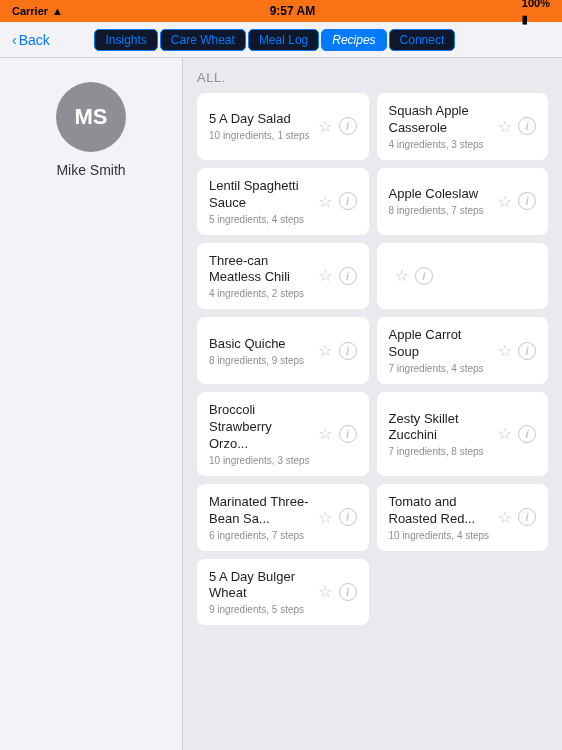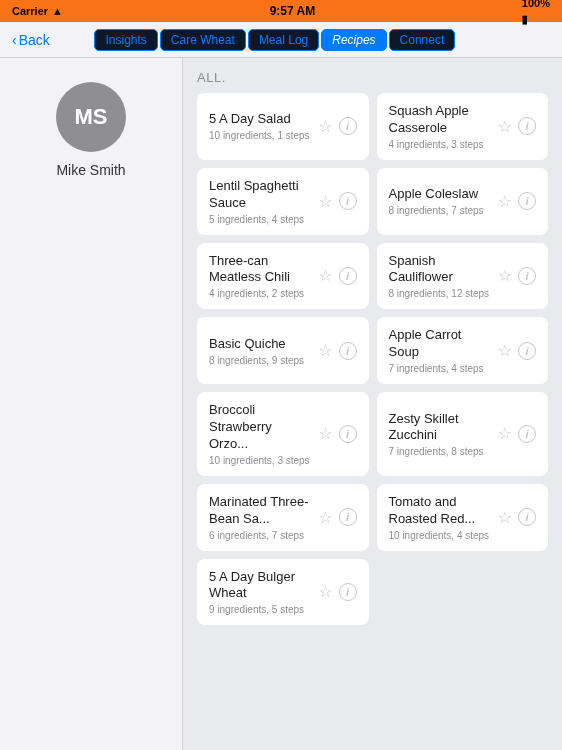--- a/index.html
+++ b/index.html
@@ -268,24 +268,20 @@
           <div class="recipe-name">Three-can Meatless Chili</div>
           <div class="recipe-meta">4 ingredients, 2 steps</div>
         </div>
         <div class="recipe-actions">
           <span class="star-icon">☆</span>
           <div class="info-icon">i</div>
         </div>
       </div>
 
       <div class="recipe-card">
-        <div class="recipe-info">
-          <div class="recipe-name">Spanish Cauliflower</div>
-          <div class="recipe-meta">8 ingredients, 12 steps</div>
-        </div>
         <div class="recipe-actions">
           <span class="star-icon">☆</span>
           <div class="info-icon">i</div>
         </div>
       </div>
 
       <div class="recipe-card">
         <div class="recipe-info">
           <div class="recipe-name">Basic Quiche</div>
           <div class="recipe-meta">8 ingredients, 9 steps</div>

